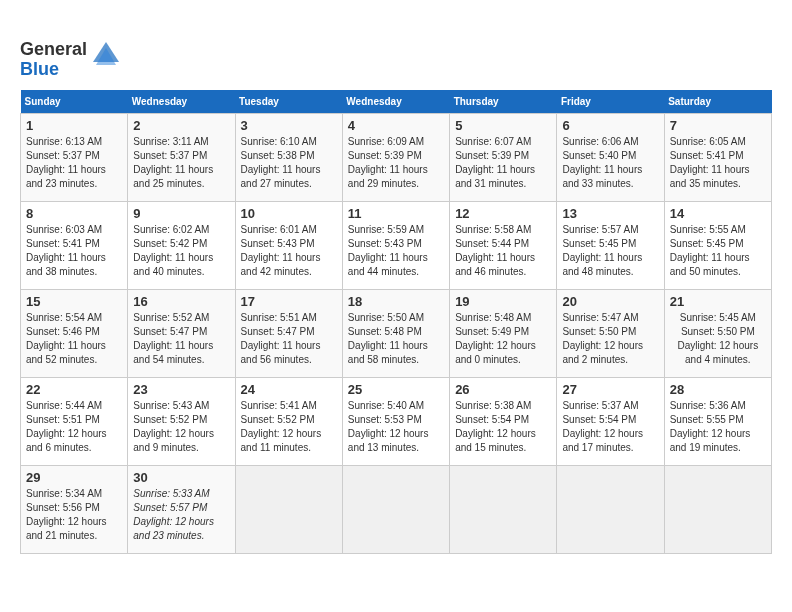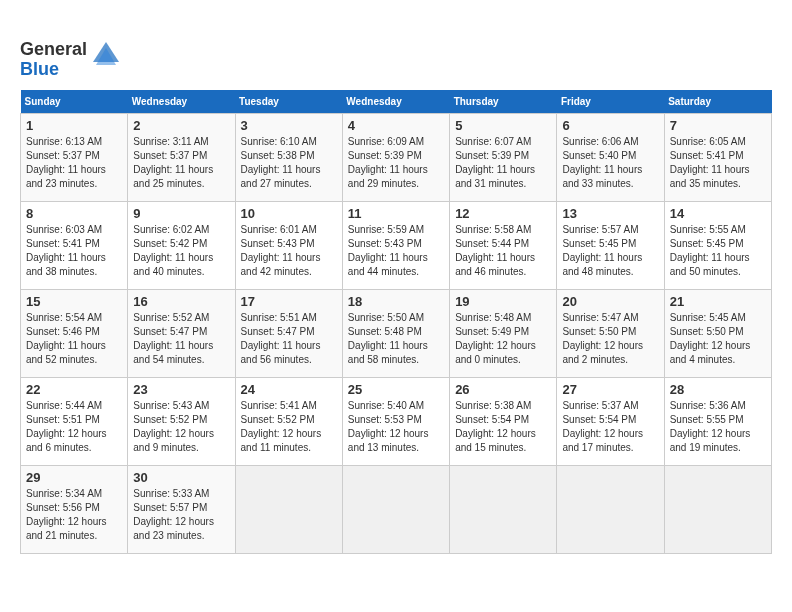--- a/index.html
+++ b/index.html
@@ -261,21 +261,21 @@
         </td>
         <td>
           <span class="day-num">20</span>
           <div class="day-info" style="white-space: pre-line;">Sunrise: 5:47 AM
 Sunset: 5:50 PM
 Daylight: 12 hours
 and 2 minutes.</div>
         </td>
         <td>
           <span class="day-num">21</span>
-          <div class="day-info" style="white-space: pre-line;">Sunrise: 5:45 AM
+          <div class="day-info" style="white-space: pre-line; text-align: center;">Sunrise: 5:45 AM
 Sunset: 5:50 PM
 Daylight: 12 hours
 and 4 minutes.</div>
         </td>
       </tr>
       <tr>
         <td>
           <span class="day-num">22</span>
           <div class="day-info" style="white-space: pre-line;">Sunrise: 5:44 AM
 Sunset: 5:51 PM
@@ -328,21 +328,21 @@
       <tr>
         <td>
           <span class="day-num">29</span>
           <div class="day-info" style="white-space: pre-line;">Sunrise: 5:34 AM
 Sunset: 5:56 PM
 Daylight: 12 hours
 and 21 minutes.</div>
         </td>
         <td>
           <span class="day-num">30</span>
-          <div class="day-info" style="white-space: pre-line;">Sunrise: 5:33 AM
+          <div class="day-info" style="white-space: pre-line; font-style: italic;">Sunrise: 5:33 AM
 Sunset: 5:57 PM
 Daylight: 12 hours
 and 23 minutes.</div>
         </td>
         <td class="empty"></td>
         <td class="empty"></td>
         <td class="empty"></td>
         <td class="empty"></td>
         <td class="empty"></td>
       </tr>

